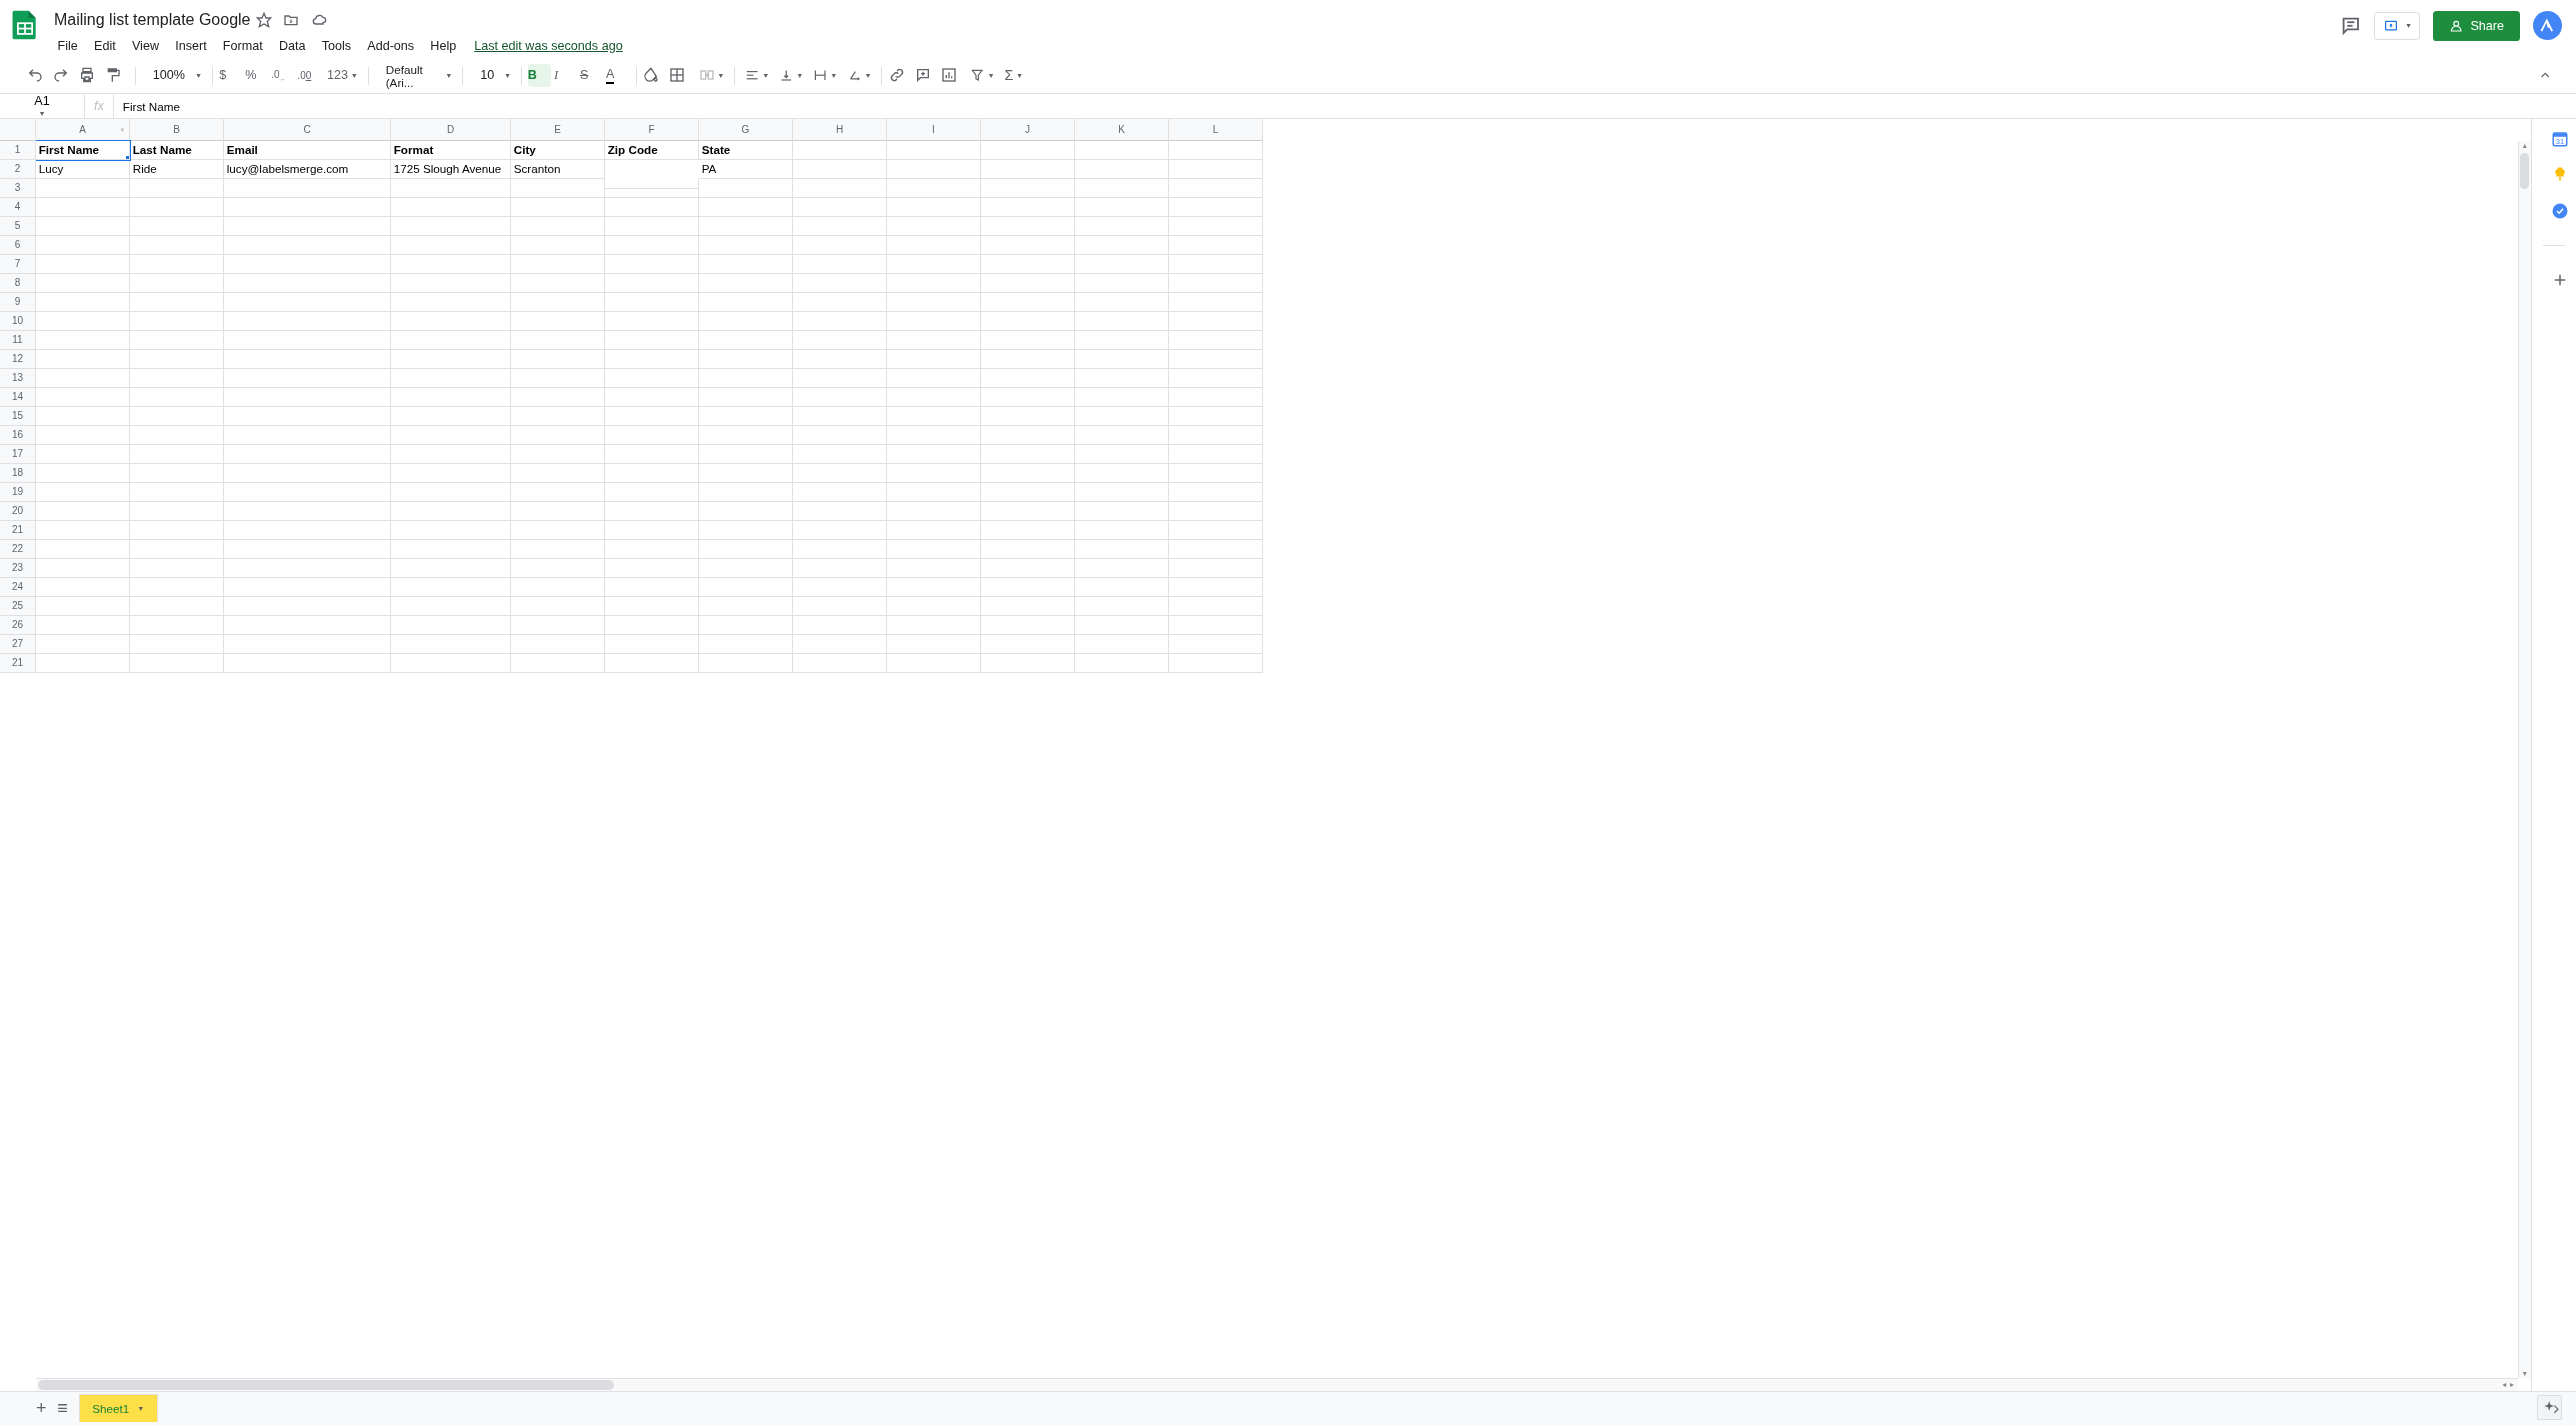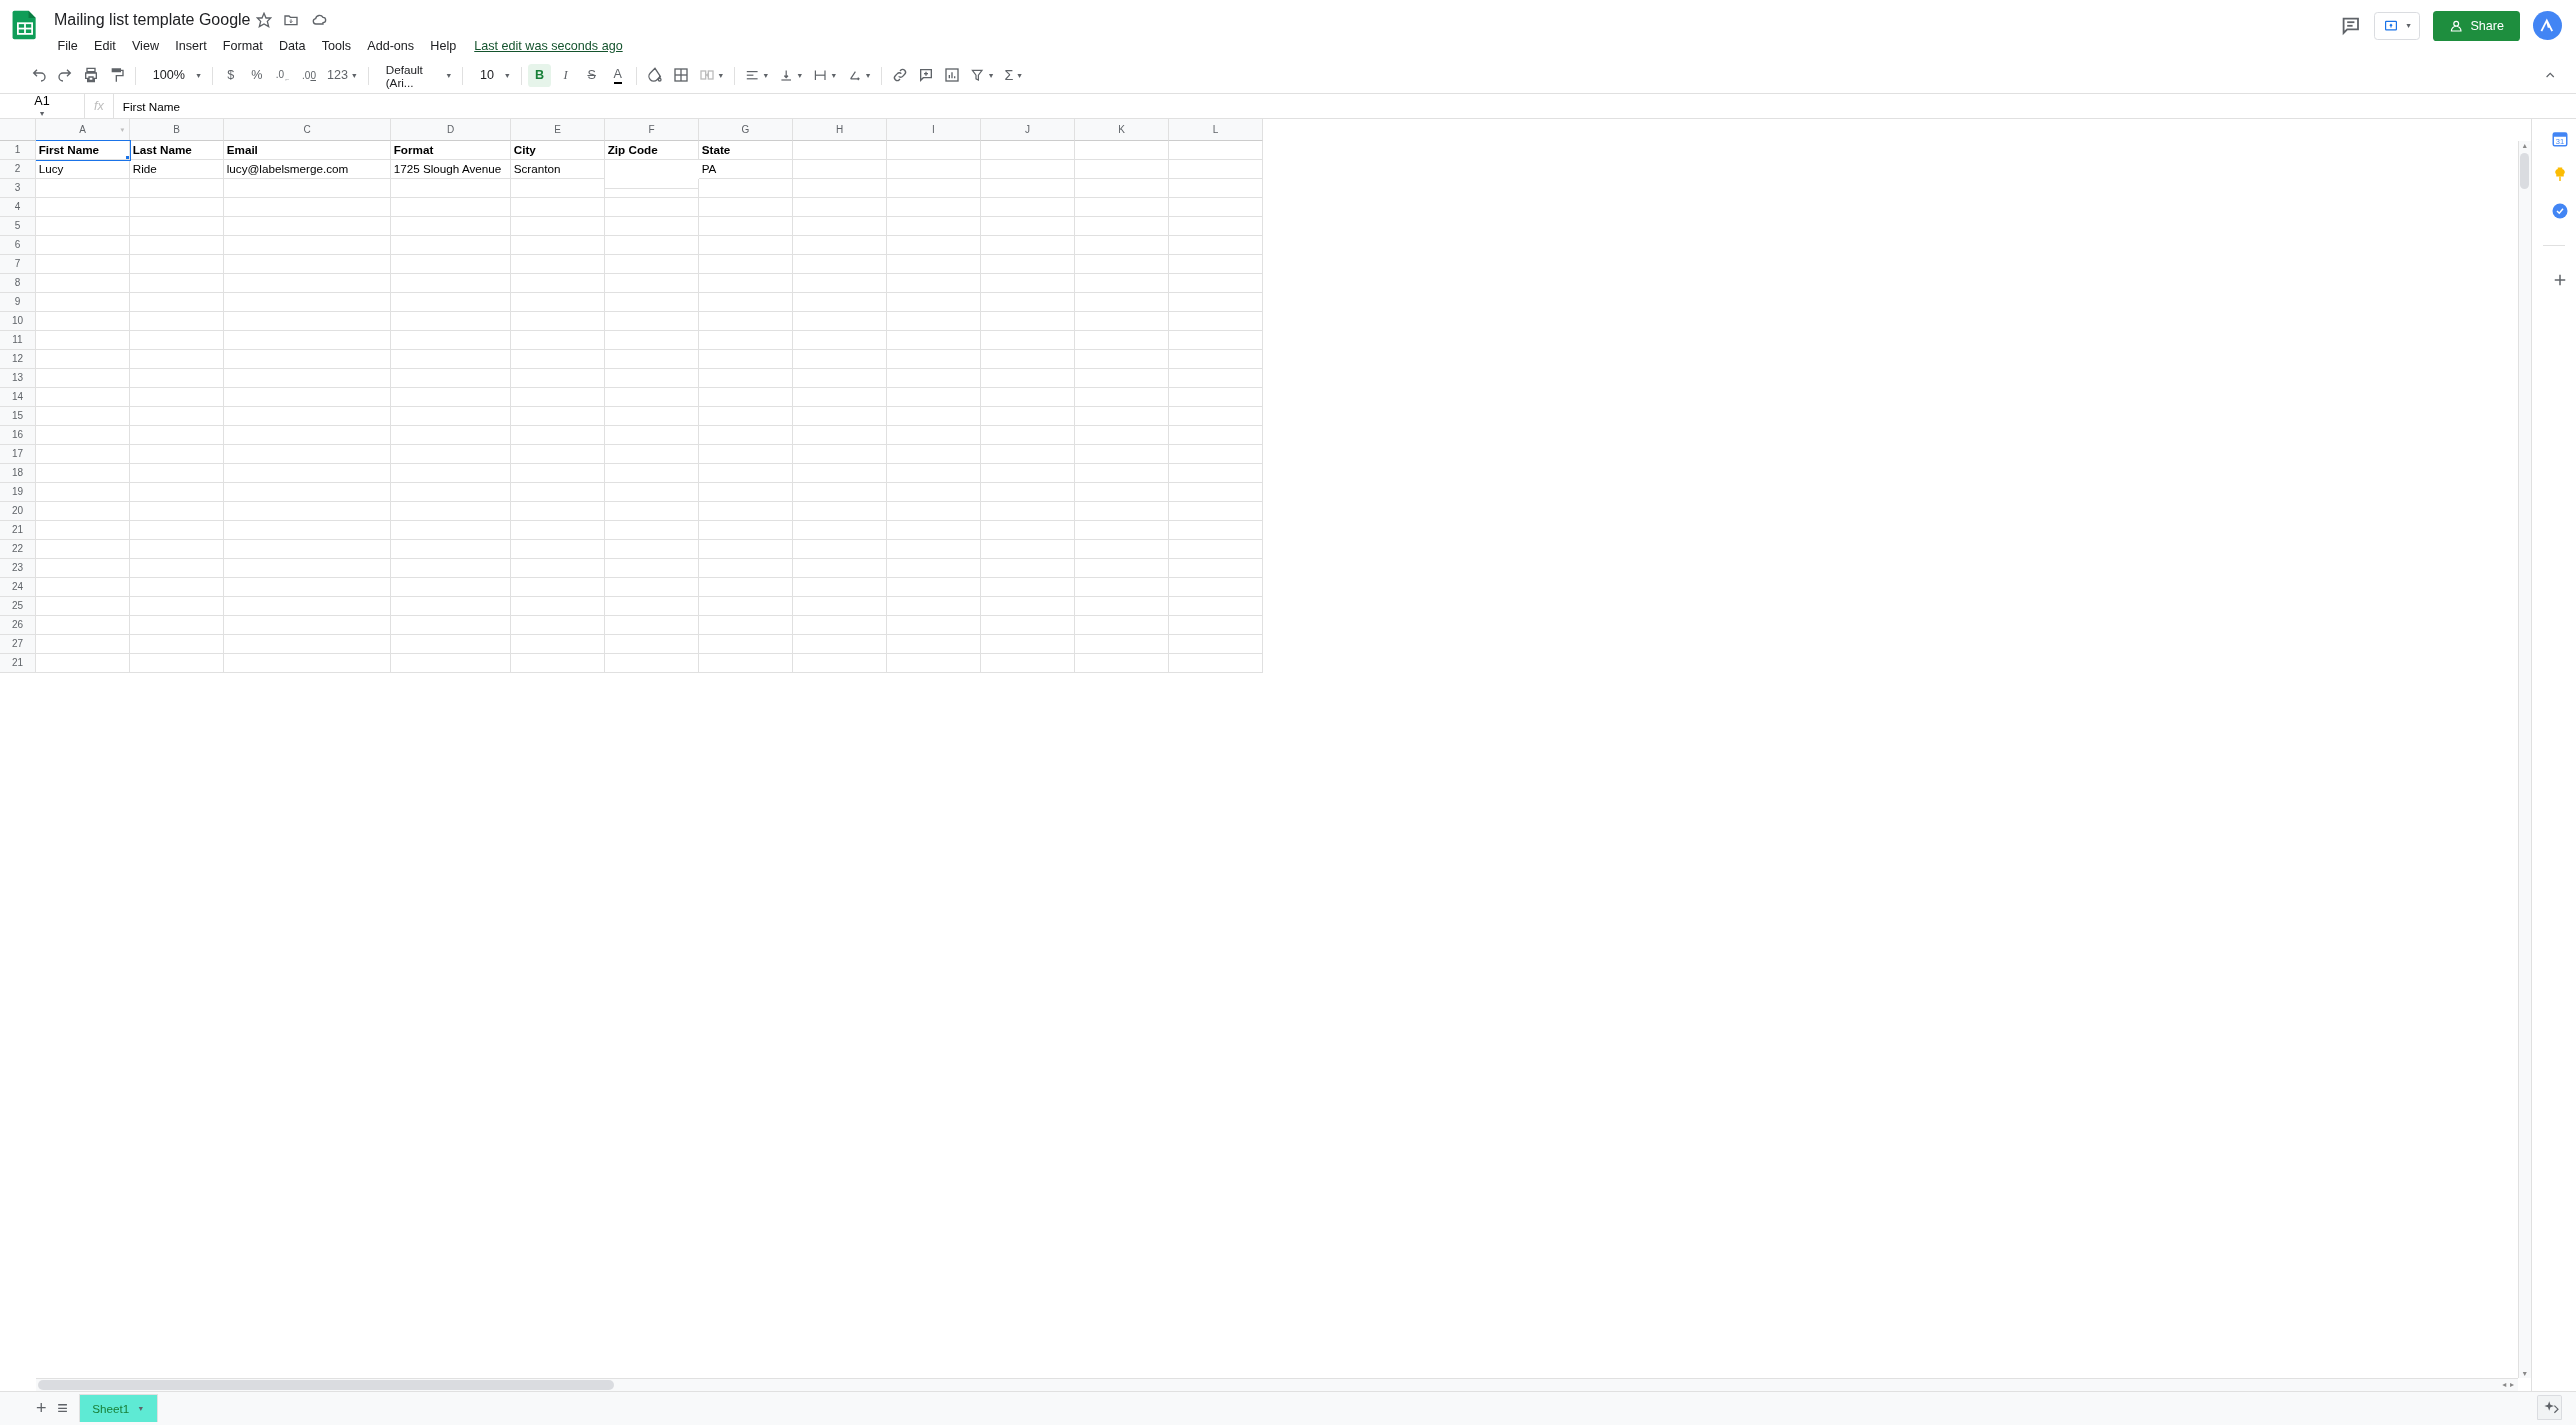--- a/index.html
+++ b/index.html
@@ -19,21 +19,21 @@
 .last-edit { color: #14532d; font-size: 12.6px; text-decoration: underline; margin-left: 9px; cursor: pointer; }
 .header-right { display: flex; align-items: center; gap: 12.6px; margin-top: 3.6px; }
 .hdr-btn { cursor: pointer; display: flex; align-items: center; justify-content: center; }
 .comments-icon { width: 21.6px; height: 21.6px; color: #5f6368; }
 .present-btn { border: 0.9px solid #dadce0; border-radius: 3.6px; padding: 5.4px 7.2px; display: flex; align-items: center; gap: 3.6px; color: #1a73e8; }
 .share-btn { background: #1e8e3e; color: #fff; border-radius: 3.6px; padding: 8px 16px; font-size: 12.6px; font-weight: 500; display: flex; align-items: center; gap: 7.2px; }
 .avatar { width: 29px; height: 29px; border-radius: 50%; background: #4285f4; display: flex; align-items: center; justify-content: center; }
 
 
 .toolbar { display: flex; align-items: center; padding: 3.6px 14.4px 3.6px 27px; height: 36px; border-bottom: 0.9px solid #e0e0e0; gap: 2.7px; }
-.tb-btn { min-width: 23.4px; height: 23.4px; display: flex; align-items: center; justify-content: center; cursor: pointer; border-radius: 1.8px; color: #5f6368; font-size: 12.6px; }
+.tb-btn { min-width: 23.4px; height: 23.4px; display: flex; align-items: center; cursor: pointer; border-radius: 1.8px; color: #5f6368; font-size: 12.6px; }
 .tb-sep { width: 0.9px; height: 18px; background: #e0e0e0; margin: 0 3.6px; }
 .tb-text { padding: 0 7.2px; font-size: 12.6px; color: #202124; }
 .tb-drop { display: flex; align-items: center; padding: 0 3.6px; }
 .tb-arrow { font-size: 7.2px; color: #5f6368; margin-left: 2.7px; }
 .bold-active { background: #e6f4ea; color: #188038; border-radius: 3.6px; font-weight: bold; }
 .collapse-btn { margin-left: auto; }
 
 
 .formula-bar { display: flex; align-items: center; height: 25px; border-bottom: 0.9px solid #e0e0e0; }
 .name-box { width: 85px; padding: 0 7.2px; font-size: 12.6px; border-right: 0.9px solid #e0e0e0; height: 100%; display: flex; align-items: center; justify-content: space-between; flex-direction: column; }
@@ -76,21 +76,21 @@
 .v-scroll::before { content: '▴'; position: absolute; top: 0; width: 100%; text-align: center; font-size: 8px; color: #888; }
 .v-scroll::after { content: '▾'; position: absolute; bottom: 0; width: 100%; text-align: center; font-size: 8px; color: #888; }
 .v-thumb { position: absolute; top: 12.6px; left: 1.8px; right: 1.8px; height: 36px; background: #dadce0; border-radius: 5.4px; }
 .h-scroll { position: absolute; right: 13.5px; bottom: 0; left: 36px; height: 13.5px; background: #f8f9fa; border-top: 0.9px solid #e0e0e0; display:flex; justify-content: space-between; }
 .h-thumb { height: 10px; margin-top: 1.8px; margin-left: 1.8px; width: 576px; background: #dadce0; border-radius: 5.4px; }
 .h-arrows { display: flex; gap: 3.6px; font-size: 8px; color: #888; padding-right: 3.6px; align-items:center;}
 
 
 .bottom-bar { height: 34px; background: #f8f9fa; border-top: 0.9px solid #e0e0e0; display: flex; align-items: center; padding: 0 36px 0 36px; gap: 10.8px; position: relative; }
 .tab-btn { color: #5f6368; cursor: pointer; font-size: 18px; display:flex; align-items:center;}
-.sheet-tab { background: #5eead4; border-top: 0.9px solid #e0e0e0; border-left: 0.9px solid #e0e0e0; border-right: 0.9px solid #e0e0e0; padding: 7.2px 12.6px; font-size: 11.7px; color: #188038; font-weight: 500; display: flex; align-items: center; gap: 5.4px; margin-top:-0.9px;}
+.sheet-tab { background: #fde047; border-top: 0.9px solid #e0e0e0; border-left: 0.9px solid #e0e0e0; border-right: 0.9px solid #e0e0e0; padding: 7.2px 12.6px; font-size: 11.7px; color: #188038; font-weight: 500; display: flex; align-items: center; gap: 5.4px; margin-top:-0.9px;}
 .explore-btn { position: absolute; right: 14.4px; bottom: 5.4px; width: 25px; height: 25px; background: #f1f3f4; border: 0.9px solid #dadce0; border-radius: 1.8px 1.8px 0 0; display: flex; align-items: center; justify-content: center; color: #5f6368; }
 
 svg { display: block; }
 </style>
 </head>
 <body>
 
 <div class="header">
   <div class="logo">
     <svg viewBox="0 0 36 36">

